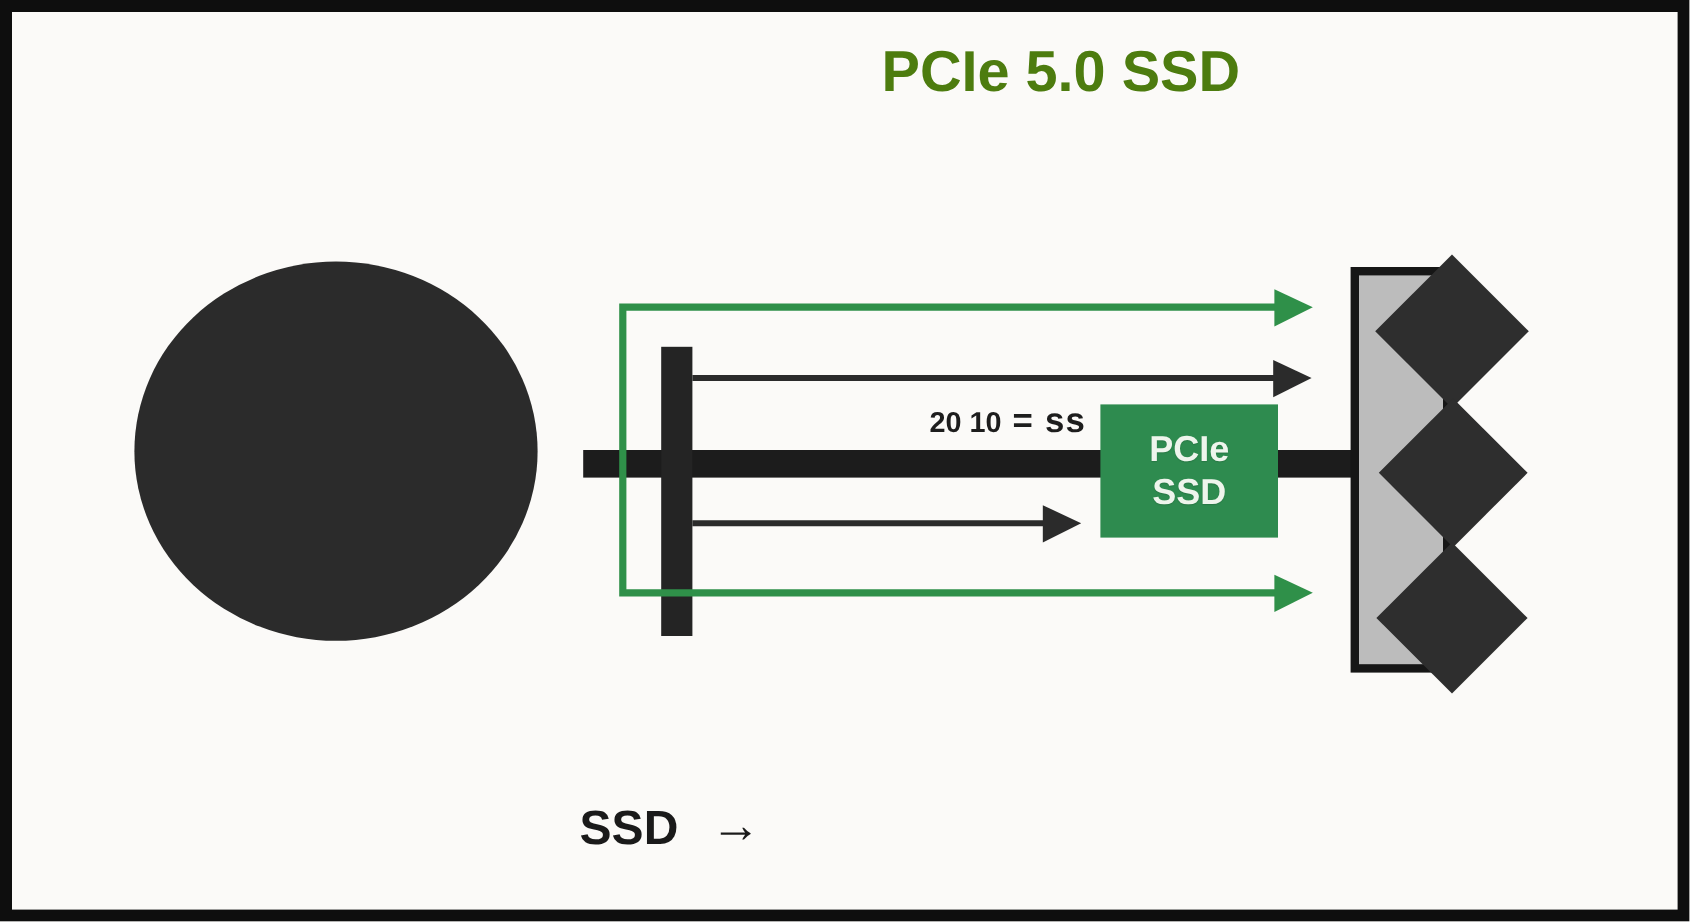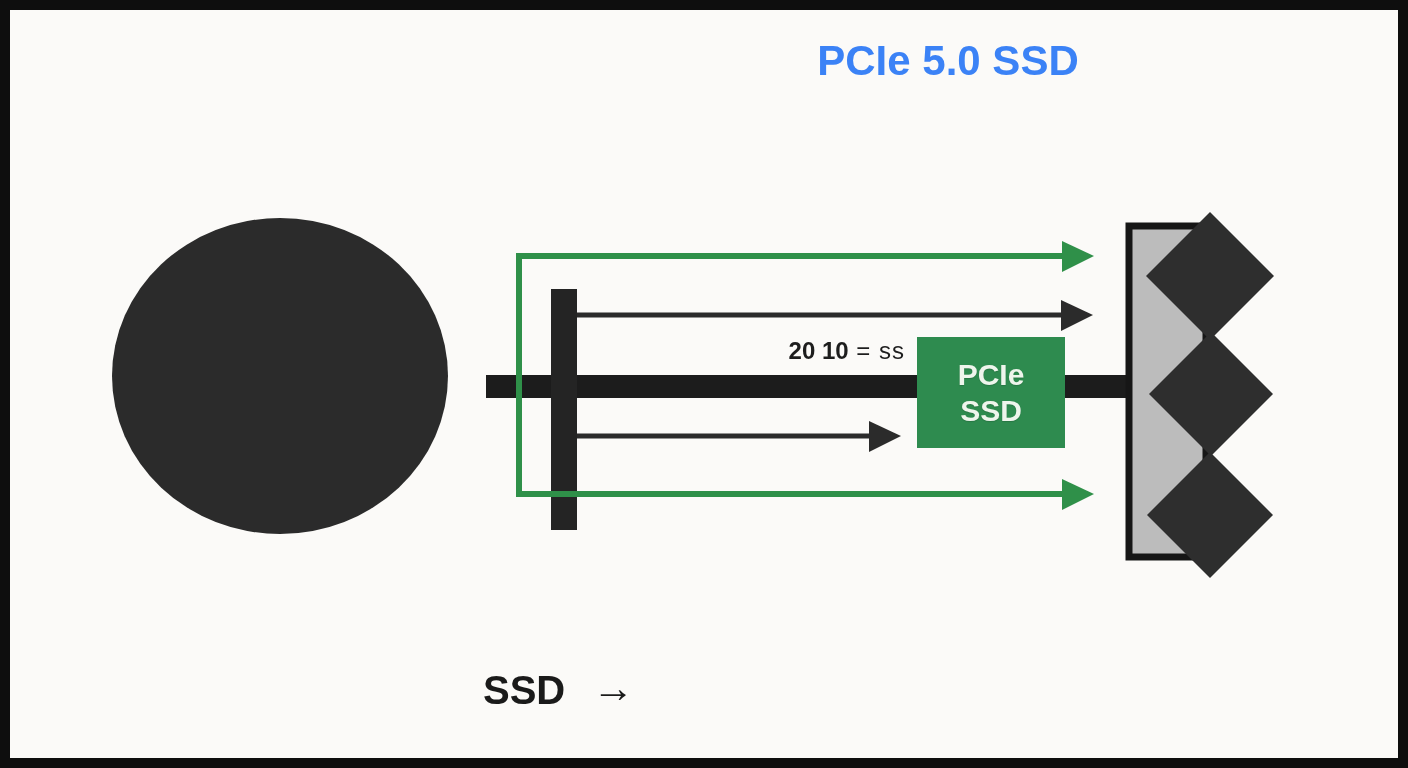--- a/index.html
+++ b/index.html
@@ -4,30 +4,30 @@
 <style>
   html, body { margin: 0; padding: 0; }
   body {
     width: 1408px; height: 768px; position: relative;
     background: #ffffff; overflow: hidden;
     font-family: "Liberation Sans", sans-serif;
   }
   #scene { position: absolute; left: 0; top: 0; width: 1408px; height: 768px; }
   .abs { position: absolute; }
   .title {
-    left: 740px; top: 38px; width: 416px; text-align: center;
-    font-size: 42px; font-weight: 700; color: #3b82f6; letter-spacing: 0px;
+    left: 676px; top: 38px; width: 416px; text-align: center;
+    font-size: 48px; font-weight: 700; color: #4d7c0f; letter-spacing: 0px;
     line-height: 46px;
   }
   .bus-label {
     top: 333px; right: 503px; text-align: right; color: #1d1d1d;
     white-space: nowrap; line-height: 36px;
   }
   .bus-label .val { font-size: 24px; font-weight: 700; }
-  .bus-label .suffix { font-size: 24px; font-weight: 400; letter-spacing: 1px; }
+  .bus-label .suffix { font-size: 29px; font-weight: 700; letter-spacing: 1px; }
   .chip {
     left: 917px; top: 337px; width: 148px; height: 111px;
     background: #2e8b4f; color: #eef5ec; text-align: center;
     display: flex; flex-direction: column; justify-content: center;
     font-size: 30px; font-weight: 700; line-height: 36px;
     text-shadow: 0 1px 1px rgba(0,0,0,0.15);
   }
   .legend {
     left: 0; top: 668px; width: 1408px; height: 60px;
     color: #1a1a1a; font-weight: 700;

